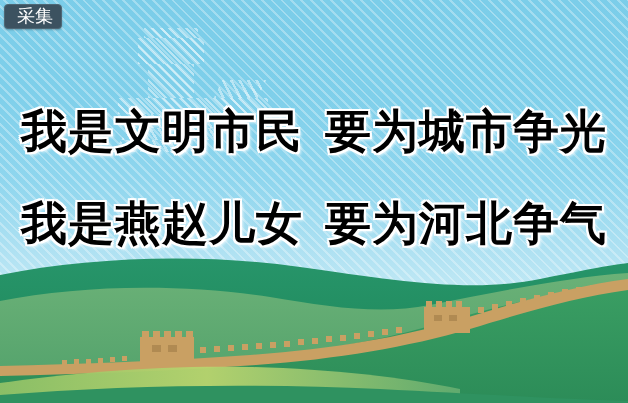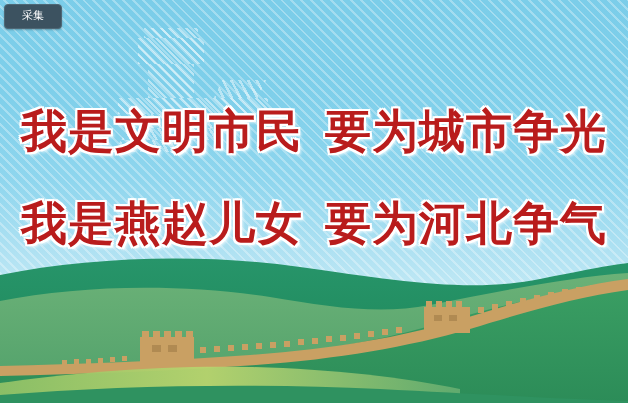--- a/index.html
+++ b/index.html
@@ -76,21 +76,21 @@
     width: 628px;
     height: 160px;
   }
 
   
   .headline {
     position: absolute;
     left: 0;
     width: 628px;
     text-align: center;
-    color: #b91c1c;
+    color: #000000;
     font-weight: bold;
     font-size: 46px;
     line-height: 1;
     letter-spacing: 1px;
     white-space: pre;
     text-shadow:
       -2px -2px 0 #ffffff,
        2px -2px 0 #ffffff,
       -2px  2px 0 #ffffff,
        2px  2px 0 #ffffff,
@@ -109,23 +109,23 @@
   .capture-btn {
     position: absolute;
     left: 4px;
     top: 4px;
     min-width: 40px;
     padding: 3px 8px 4px 8px;
     background: #3C5260;
     border: 1px solid #4E6775;
     border-radius: 4px;
     color: #FFFFFF;
-    font-size: 11px;
+    font-size: 18px;
     line-height: 16px;
-    text-align: center;
+    text-align: right;
     box-shadow: 0 1px 2px rgba(0,0,0,.25);
     cursor: pointer;
     user-select: none;
   }
 </style>
 </head>
 <body>
 
 <div id="banner">
 

